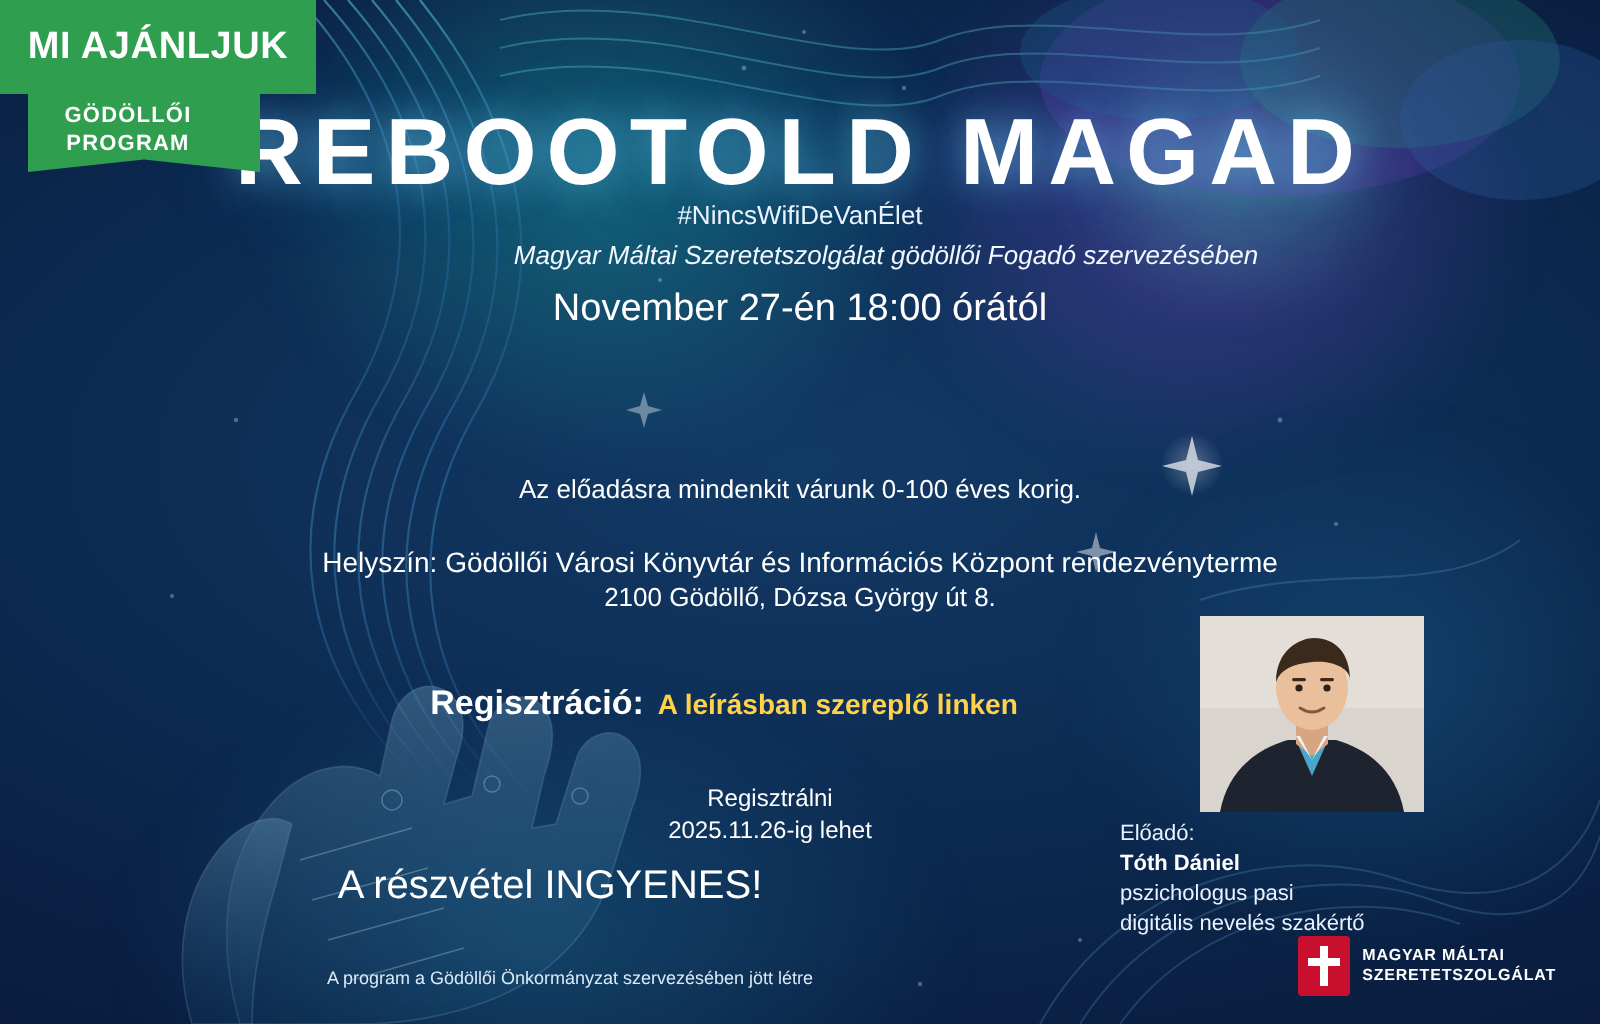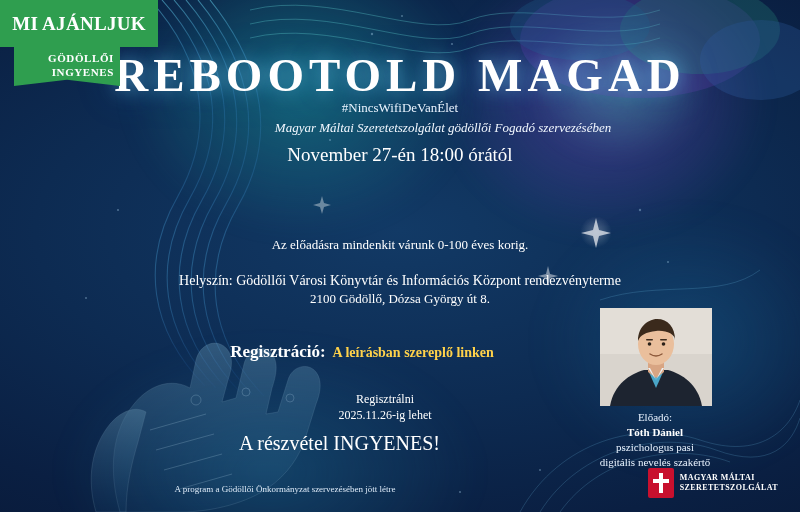--- a/index.html
+++ b/index.html
@@ -6,21 +6,21 @@
     margin: 0;
     padding: 0;
     background: #0a1c3a;
   }
   #poster {
     position: relative;
     width: 800px;
     height: 512px;
     overflow: hidden;
     background: radial-gradient(ellipse 120% 90% at 50% 45%, #123a66 0%, #0d2b52 38%, #0a1f42 65%, #071530 100%);
-    font-family: Liberation Serif, serif;
+    font-family: Liberation Sans, sans-serif;
     color: #ffffff;
   }
 
   
   .bg-svg {
     position: absolute;
     inset: 0;
     width: 800px;
     height: 512px;
     pointer-events: none;
@@ -77,22 +77,22 @@
   }
   .ribbon-top span {
     font-weight: bold;
     font-size: 19px;
     letter-spacing: .3px;
     color: #ffffff;
   }
   .ribbon-bot {
     width: 100px;
     background: #2f9e4f;
-    padding: 4px 6px 7px 0;
-    text-align: right;
+    padding: 4px 16px 7px 0;
+    text-align: center;
     margin-left: 14px;
     clip-path: polygon(0 0, 100% 0, 100% 100%, 50% 84%, 0 100%);
   }
   .ribbon-bot span {
     display: block;
     font-weight: bold;
     font-size: 11px;
     line-height: 14px;
     letter-spacing: .6px;
     color: #ffffff;
@@ -182,21 +182,21 @@
     font-size: 12px;
     line-height: 16px;
     color: #ffffff;
     margin-top: 23px;
   }
   .free {
     position: absolute;
     top: 432px; left: 110px; width: 330px;
     font-size: 20px;
     color: #ffffff;
-    text-align: right;
+    text-align: center;
   }
   .support {
     position: absolute;
     top: 484px; left: 95px; width: 380px;
     font-size: 9px;
     color: #dce9f7;
     text-align: center;
   }
 
   
@@ -205,21 +205,20 @@
     right: 88px; top: 308px;
     width: 112px; height: 98px;
     overflow: hidden;
     z-index: 6;
     background: #d8d2cb;
   }
   .speaker-caption {
     position: absolute;
     right: 50px; top: 410px;
     width: 190px;
-    text-align: center;
     font-size: 11px;
     line-height: 15px;
     color: #e9f3ff;
     z-index: 6;
   }
   .speaker-caption .name { font-weight: bold; color: #ffffff; }
 
   
   .logo {
     position: absolute;
@@ -342,21 +341,21 @@
       <path d="M322,196 L324,203 L331,205 L324,207 L322,214 L320,207 L313,205 L320,203 Z" fill="#ffffff" opacity="0.45"></path>
     </g>
   </svg>
 
   <div class="ribbon">
     <div class="ribbon-top">
       <span>MI AJÁNLJUK</span>
     </div>
     <div class="ribbon-bot">
       <span>GÖDÖLLŐI</span>
-      <span>INGYENES</span>
+      <span>PROGRAM</span>
     </div>
   </div>
 
   <div class="content">
     <div class="title">REBOOTOLD MAGAD</div>
     <div class="hashtag">#NincsWifiDeVanÉlet</div>
     <div class="organizer">Magyar Máltai Szeretetszolgálat gödöllői Fogadó szervezésében</div>
     <div class="datetime">November 27-én 18:00 órától</div>
     <div class="audience">Az előadásra mindenkit várunk 0-100 éves korig.</div>
 

